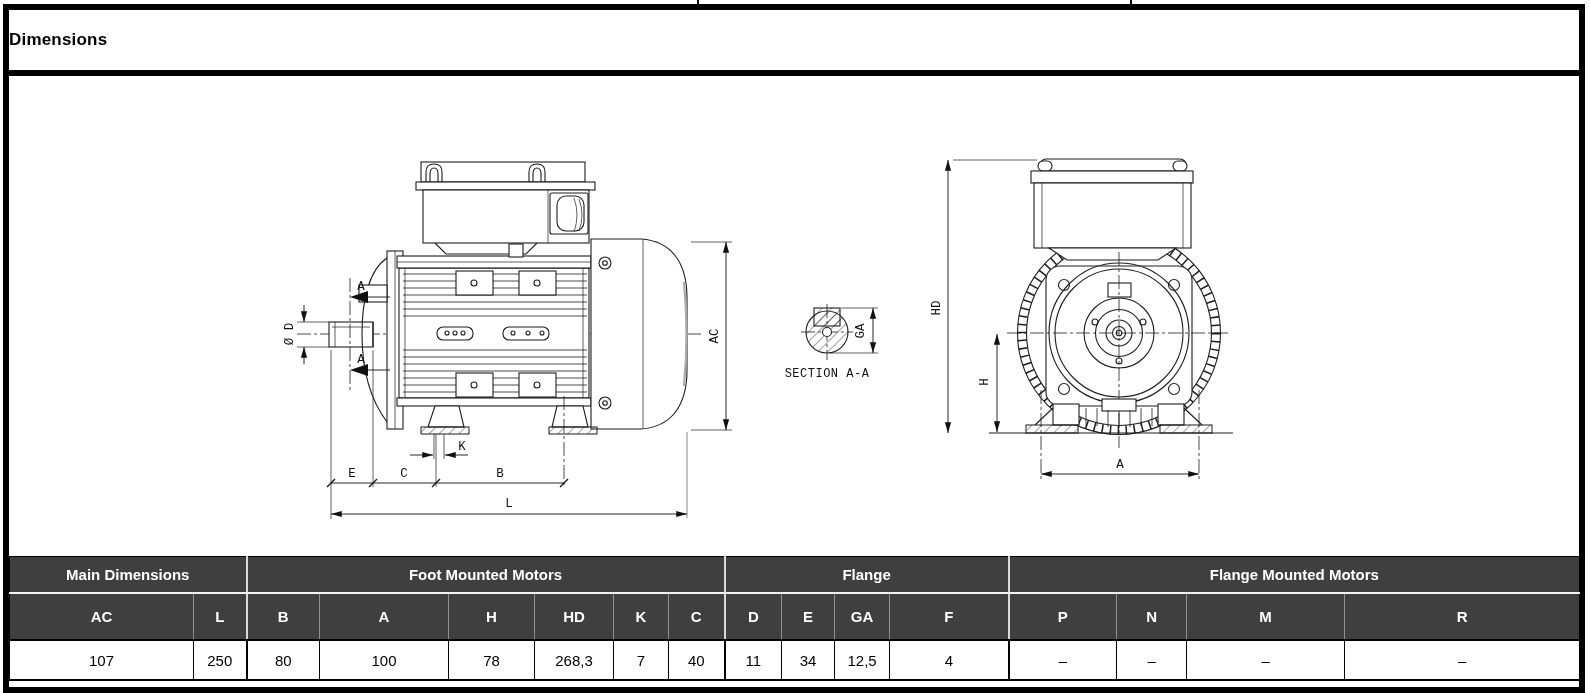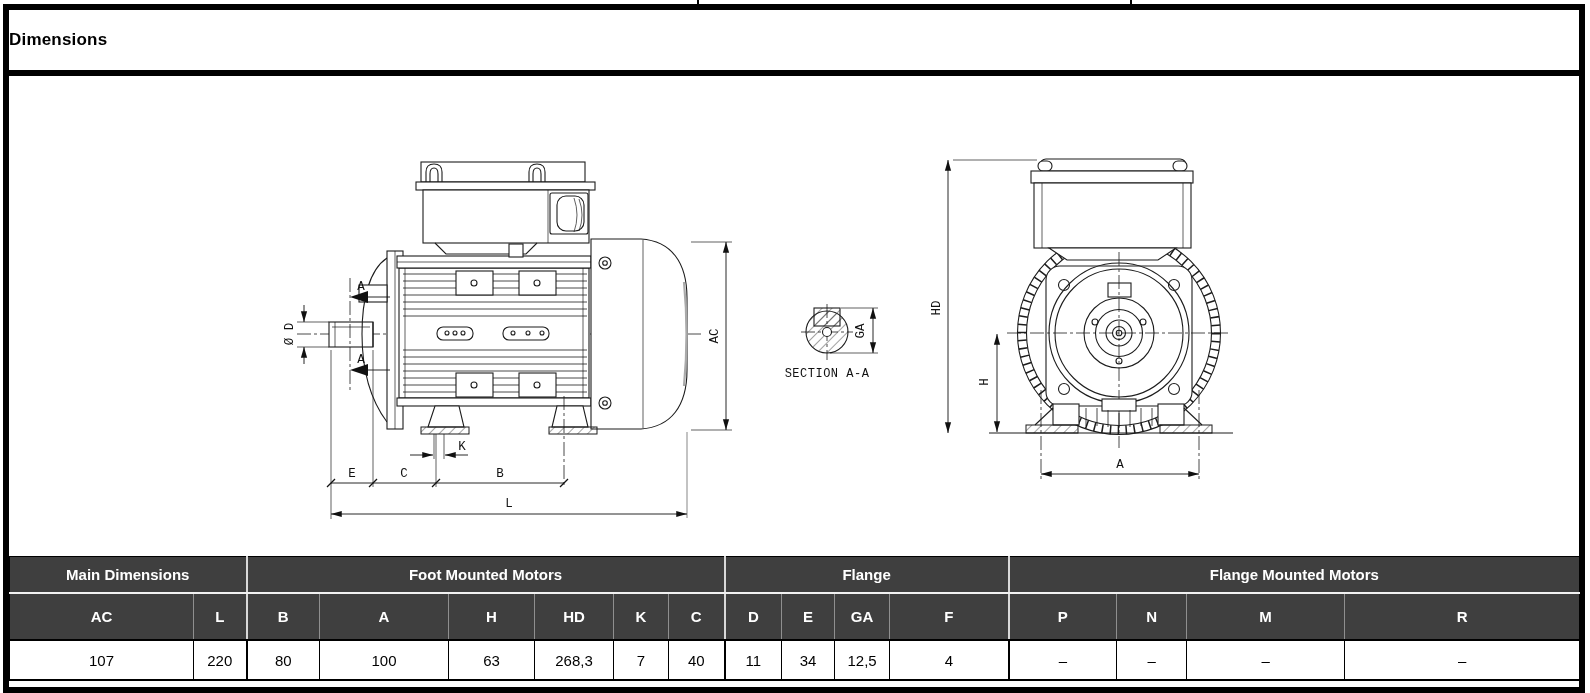--- a/index.html
+++ b/index.html
@@ -350,24 +350,24 @@
           <th>F</th>
           <th class="gb">P</th>
           <th>N</th>
           <th>M</th>
           <th>R</th>
         </tr>
       </thead>
       <tbody>
         <tr class="data-row">
           <td>107</td>
-          <td>220</td>
+          <td>250</td>
           <td class="gb">80</td>
           <td>100</td>
-          <td>63</td>
+          <td>78</td>
           <td>268,3</td>
           <td>7</td>
           <td>40</td>
           <td class="gb">11</td>
           <td>34</td>
           <td>12,5</td>
           <td>4</td>
           <td class="gb">–</td>
           <td>–</td>
           <td>–</td>

